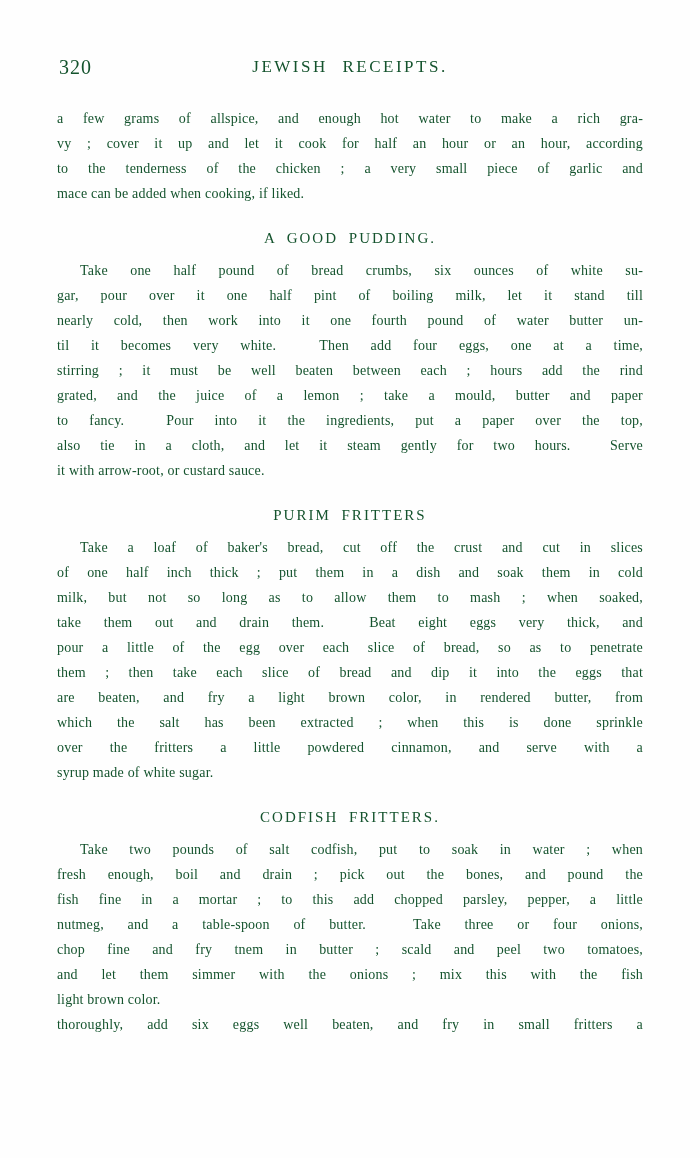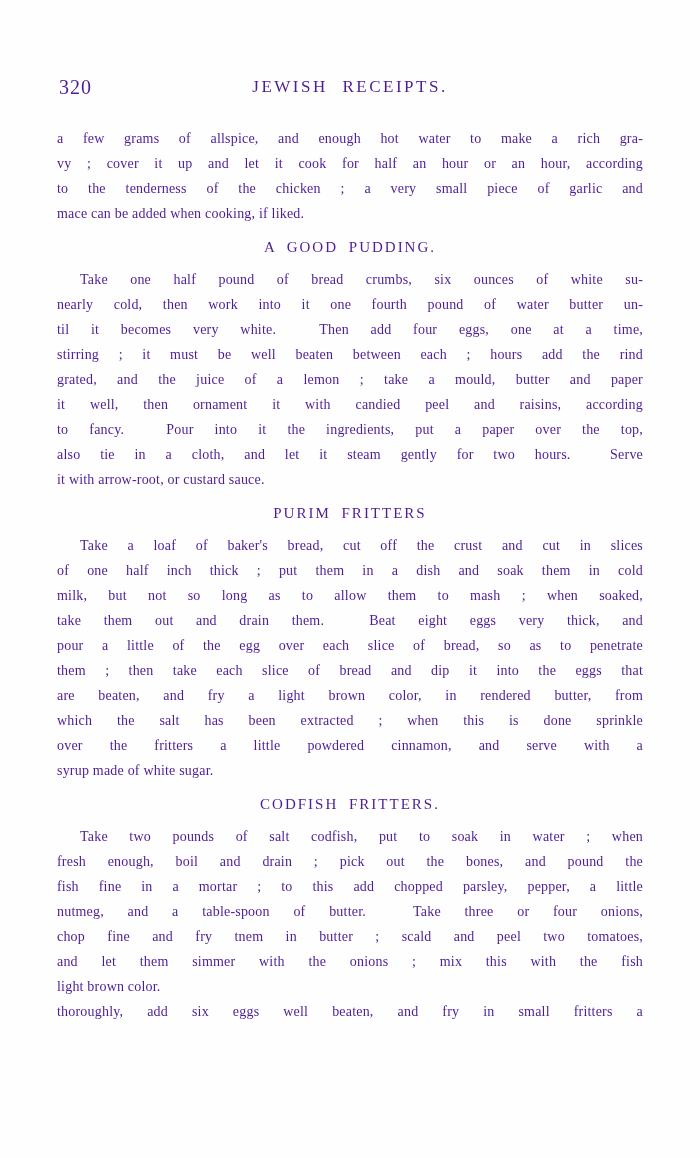--- a/index.html
+++ b/index.html
@@ -1,24 +1,24 @@
 <!DOCTYPE html>
 <html><head>
 <meta charset="utf-8">
 <style>
   html, body { margin: 0; padding: 0; background: #ffffff; }
   .page {
     position: relative;
     width: 700px;
     height: 1158px;
     background: #fefefe;
-    color: #4c1d95;
+    color: #14532d;
     font-family: "Liberation Serif", serif;
     box-sizing: border-box;
-    padding: 76px 57px 0 57px;
+    padding: 56px 57px 0 57px;
     overflow: hidden;
   }
   
   .header {
     position: relative;
     height: 22px;
     margin-bottom: 28px;
   }
   .page-number {
     position: absolute;
@@ -47,21 +47,21 @@
   .ln::after { content: ""; display: inline-block; width: 100%; height: 0; }
   .ln.last { text-align: left; }
   .ln.last::after { content: none; }
   .ln.first { text-indent: 23px; }
   .section-heading {
     text-align: center;
     font-size: 15px;
     line-height: 22px;
     letter-spacing: 2px;
     word-spacing: 5px;
-    margin: 10px 0 9px 0;
+    margin: 21px 0 9px 0;
     font-weight: normal;
   }
 </style>
 </head>
 <body>
 
 <div class="page">
 
   <div class="header">
     <span class="page-number">320</span>
@@ -71,25 +71,25 @@
   <div>
     <div class="ln">a few grams of allspice, and enough hot water to make a rich gra-</div>
     <div class="ln">vy ; cover it up and let it cook for half an hour or an hour, according</div>
     <div class="ln">to the tenderness of the chicken ; a very small piece of garlic and</div>
     <div class="ln last">mace can be added when cooking, if liked.</div>
   </div>
 
   <div>
     <h2 class="section-heading">A GOOD PUDDING.</h2>
     <div class="ln first">Take one half pound of bread crumbs, six ounces of white su-</div>
+    <div class="ln">gar, pour over it one half pint of boiling milk, let it stand till</div>
     <div class="ln">nearly cold, then work into it one fourth pound of water butter un-</div>
     <div class="ln">til it becomes very white.&nbsp; Then add four eggs, one at a time,</div>
     <div class="ln">stirring ; it must be well beaten between each ; hours add the rind</div>
     <div class="ln">grated, and the juice of a lemon ; take a mould, butter and paper</div>
-    <div class="ln">it well, then ornament it with candied peel and raisins, according</div>
     <div class="ln">to fancy.&nbsp; Pour into it the ingredients, put a paper over the top,</div>
     <div class="ln">also tie in a cloth, and let it steam gently for two hours.&nbsp; Serve</div>
     <div class="ln last">it with arrow-root, or custard sauce.</div>
   </div>
 
   <div>
     <h2 class="section-heading">PURIM FRITTERS</h2>
     <div class="ln first">Take a loaf of baker's bread, cut off the crust and cut in slices</div>
     <div class="ln">of one half inch thick ; put them in a dish and soak them in cold</div>
     <div class="ln">milk, but not so long as to allow them to mash ; when soaked,</div>

